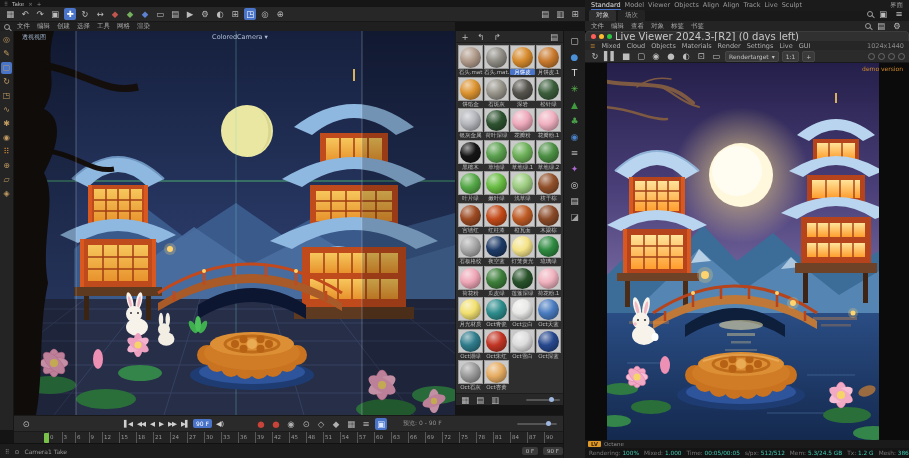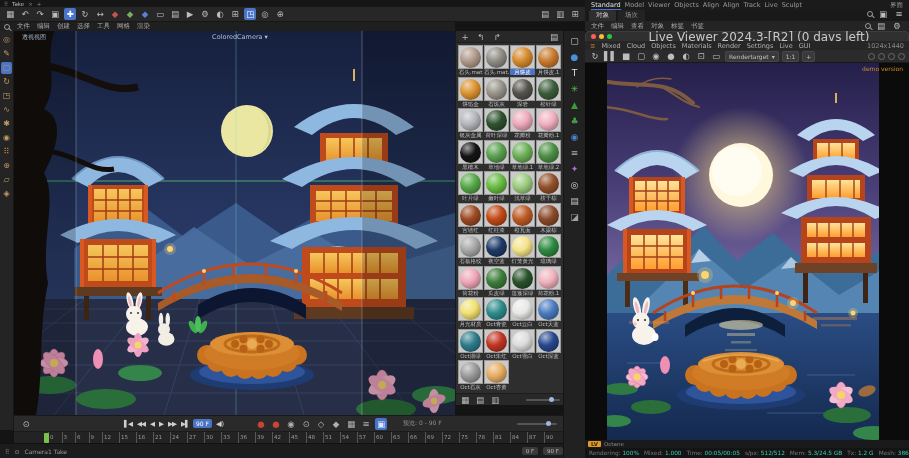--- a/index.html
+++ b/index.html
@@ -54,21 +54,21 @@
   #layout-tabs .tab.active{color:#e0e0e0;border-bottom:1px solid var(--accent)}
   #layout-tabs .right{margin-left:auto;display:flex;gap:4px;align-items:flex-end}
   #panel-tabs{left:585px;top:11px;width:324px;height:10px;background:#191919;display:flex;align-items:flex-end;gap:2px;padding:0 4px;font-size:6.5px}
   #panel-tabs .ptab{background:#232323;color:#9a9a9a;padding:1px 7px;border-radius:2px 2px 0 0}
   #panel-tabs .ptab.active{background:#2e2e2e;color:#d5d5d5}
   #panel-tabs .right{margin-left:auto;display:flex;gap:4px;align-items:center;padding-bottom:1px}
   #om-menubar{left:585px;top:21px;width:324px;height:10px;background:#242424;display:flex;align-items:center;gap:7px;padding:0 6px;font-size:6.5px;color:#a8a8a8}
   #om-menubar .right{margin-left:auto;display:flex;gap:4px;align-items:center}
   #lv-title{left:585px;top:31px;width:324px;height:10px;background:#303030;border:1px solid #3c3c3c;border-bottom:none;border-radius:4px 4px 0 0;display:flex;align-items:center;gap:3px;padding:0 5px}
   .dot{width:5px;height:5px;border-radius:50%}
-  #lv-title .title{flex:1;text-align:center;font-size:12px;color:#c8c8c8}
+  #lv-title .title{flex:1;text-align:left;font-size:10px;color:#c8c8c8}
   #lv-menubar{left:585px;top:41px;width:324px;height:9px;background:#262626;display:flex;align-items:center;gap:6px;padding:0 5px;font-size:6.5px;color:#b0b0b0}
   #lv-menubar .res{margin-left:auto;color:#8a8a8a}
   #lv-toolbar{left:585px;top:50px;width:324px;height:13px;background:#2b2b2b;border-bottom:1px solid #191919;display:flex;align-items:center;gap:3px;padding:0 4px}
   .dd{background:#3a3a3a;border:1px solid #474747;border-radius:2px;font-size:6px;color:#c0c0c0;padding:1px 3px;display:flex;gap:3px;align-items:center}
   .cbtn{width:7px;height:7px;border:1px solid #6a6a6a;border-radius:50%}
   #lv-canvas{left:585px;top:63px;width:324px;height:377px;background:#0b0b0b;overflow:hidden}
   #lv-watermark{right:6px;top:2px;font-size:6px;color:#d08828;z-index:3}
   #lv-bottom{left:585px;top:440px;width:324px;height:8px;background:#1a1a1a;display:flex;align-items:center;gap:3px;padding:0 3px}
   #lv-badge{background:var(--orange);color:#402800;font-size:5.5px;line-height:6px;padding:0 3px;border-radius:1px;font-weight:bold}
   #lv-badge-label{font-size:5.5px;color:#8a8a8a}

